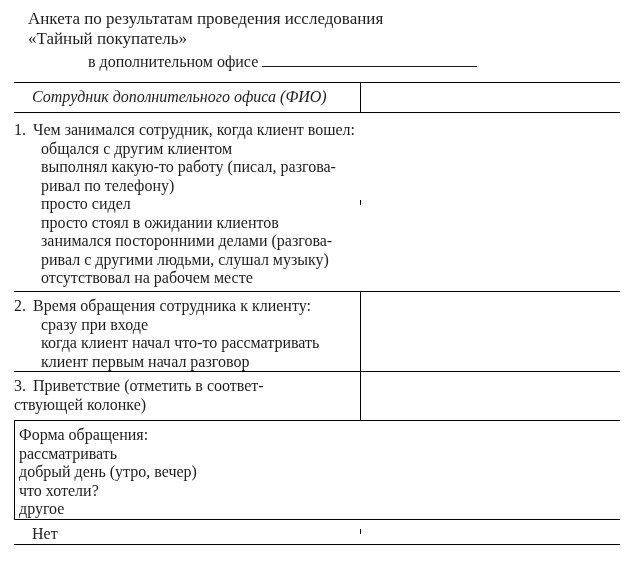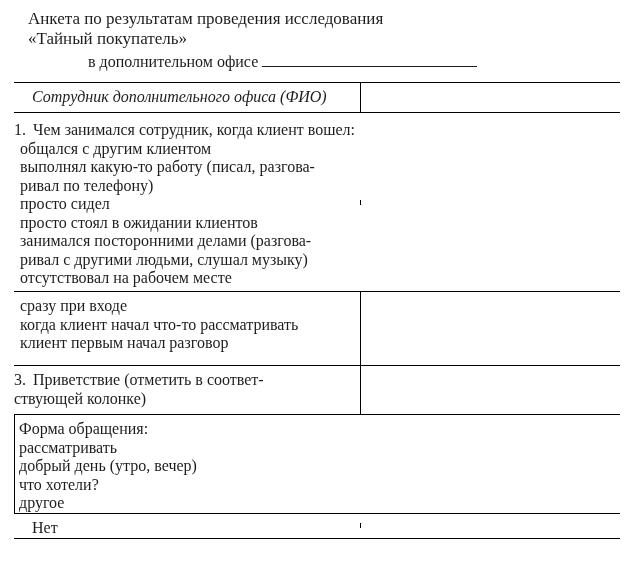--- a/index.html
+++ b/index.html
@@ -27,21 +27,21 @@
   .r3{min-height:74px;}
   .r4{min-height:49px;}
   .r5{min-height:97px;}
   .r6{min-height:25px;align-items:center;}
   .cl{width:346px;box-sizing:border-box;overflow:hidden;}
   .cl.pad{padding:5px 4px 0 18px;}
   .cl.q{padding:5px 2px 0 0;}
   .cr{flex:1;border-left:1.5px solid #000;box-sizing:border-box;padding:5px 6px 0 4px;overflow:hidden;}
   .qline,.opt,.cont,.rline{white-space:nowrap;}
   .qnum{display:inline-block;width:19px;}
-  .opt{margin-left:6px;}
+  .opt{margin-left:27px;}
   .cont{margin-left:0;}
 </style>
 </head>
 <body>
 
 <div class="hdr">
   <div class="t1">Анкета по результатам проведения исследования</div>
   <div class="t1">«Тайный покупатель»</div>
   <div class="office">
     <span>в дополнительном офисе</span>
@@ -66,20 +66,21 @@
       <div class="opt">просто стоял в ожидании клиентов</div>
       <div class="opt">занимался посторонними делами (разгова-</div>
       <div class="opt">ривал с другими людьми, слушал музыку)</div>
       <div class="opt">отсутствовал на рабочем месте</div>
     </div>
     <div class="cr"></div>
   </div>
 
   <div class="row r3">
     <div class="cl q">
+      <div class="qline"><span class="qnum">2.</span><span>Время обращения сотрудника к клиенту:</span></div>
       <div class="opt">сразу при входе</div>
       <div class="opt">когда клиент начал что-то рассматривать</div>
       <div class="opt">клиент первым начал разговор</div>
     </div>
     <div class="cr"></div>
   </div>
 
   <div class="row r4">
     <div class="cl q">
       <div class="qline"><span class="qnum">3.</span><span>Приветствие (отметить в соответ-</span></div>

